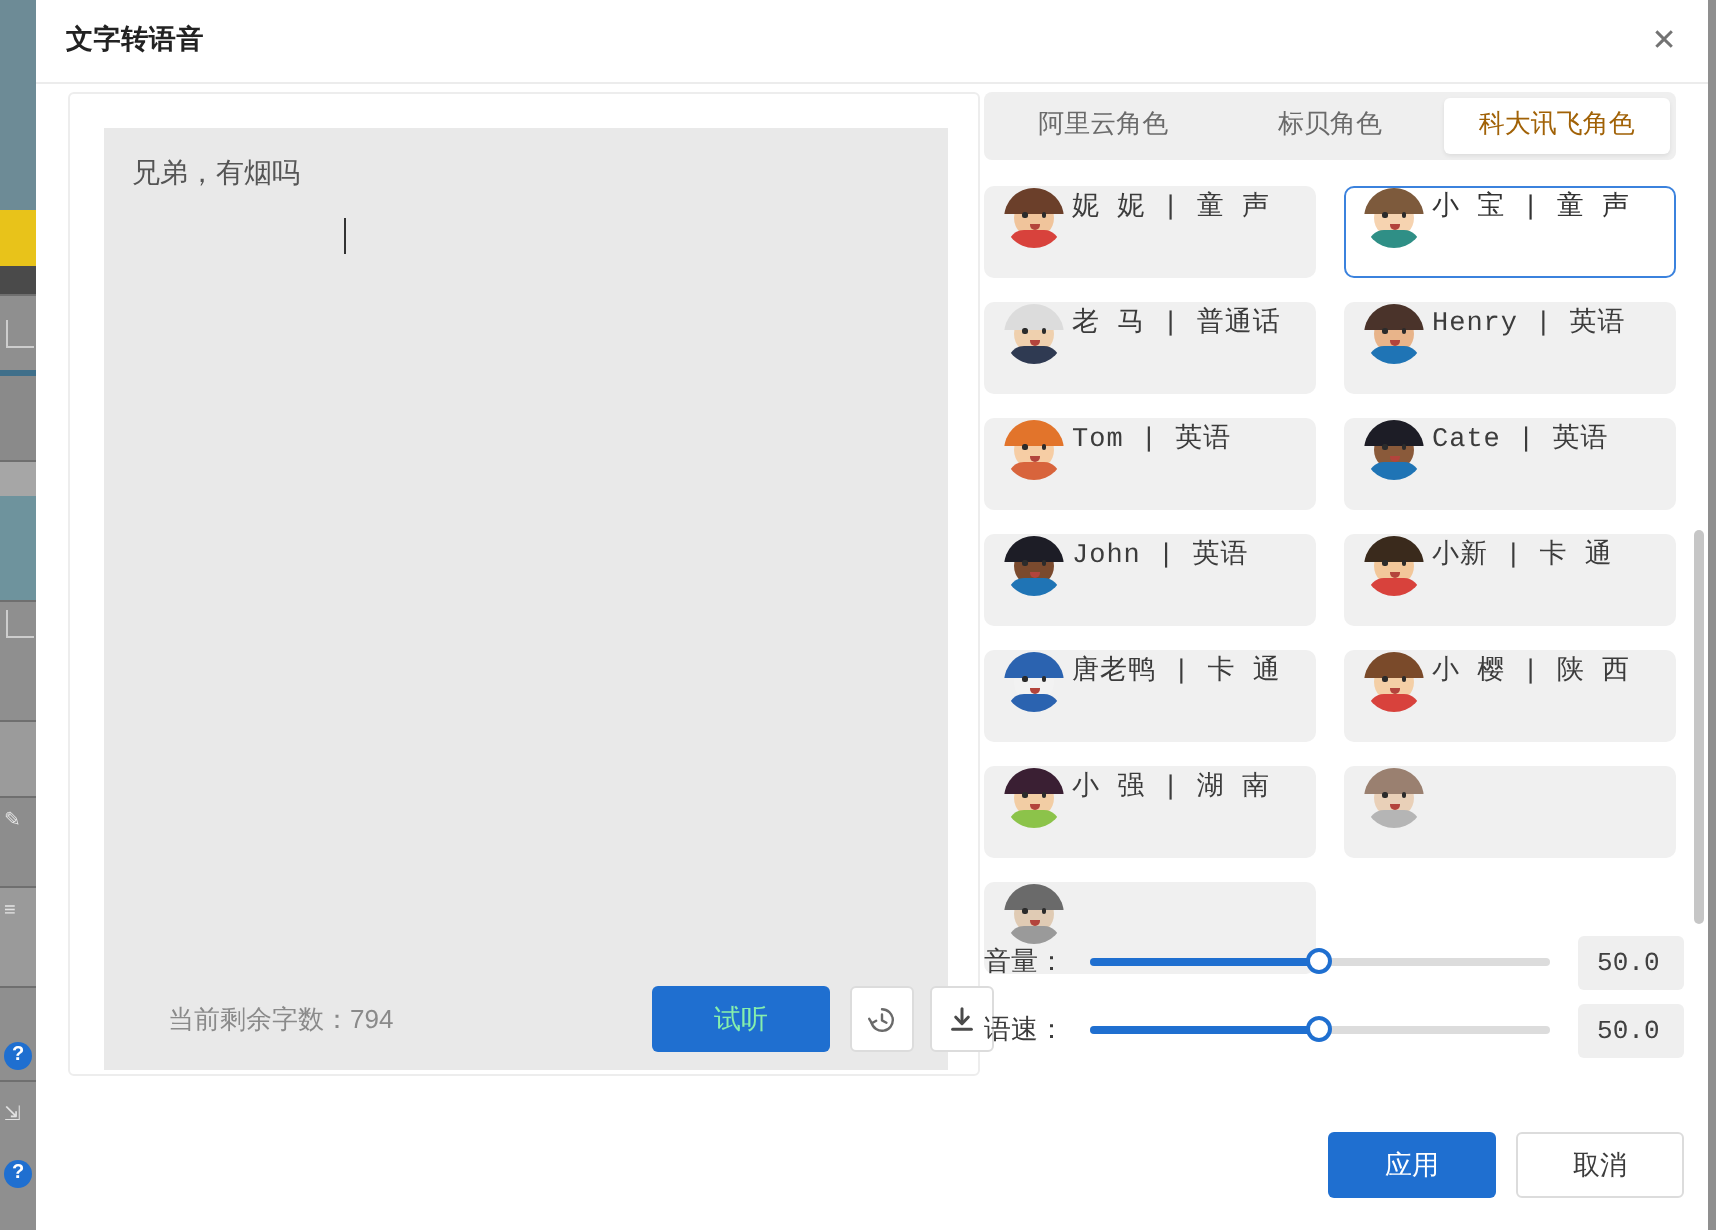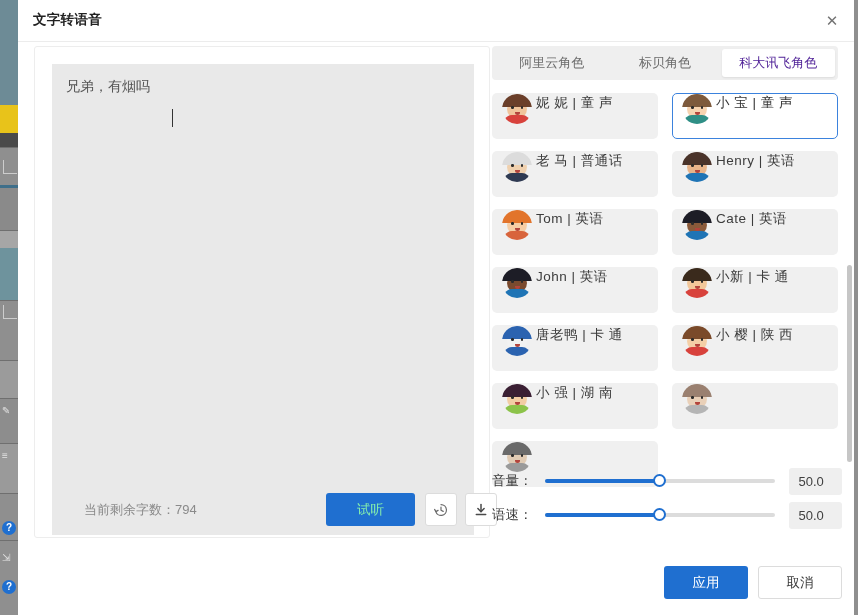--- a/index.html
+++ b/index.html
@@ -57,26 +57,26 @@
   #preview-btn{position:absolute;left:275px;top:10px;width:89px;height:33px;background:#1f6fd0;
      color:#86efac;font-size:13.5px;border:none;border-radius:3px;cursor:pointer;
      font-family:"Liberation Sans","DejaVu Sans",sans-serif;}
   .icon-btn{position:absolute;top:10px;width:32px;height:33px;background:#fff;border:1px solid #dcdcdc;
      border-radius:3px;cursor:pointer;box-sizing:border-box;}
   #history-btn{left:374px;}
   #download-btn{left:414px;}
   .icon-btn svg{position:absolute;left:50%;top:50%;transform:translate(-50%,-50%);}
 
   
-  #right-panel{position:absolute;left:474px;top:46px;width:350px;height:492px;}
+  #right-panel{position:absolute;left:474px;top:46px;width:350px;height:492px;font-family:Liberation Mono, monospace;}
   #tabs{position:absolute;left:0;top:0;width:346px;height:34px;background:#efefef;border-radius:4px;
      display:flex;align-items:center;padding:3px;box-sizing:border-box;}
   .tab{flex:1;height:28px;line-height:28px;text-align:center;font-size:13px;color:#6a6a6a;
      border-radius:3px;cursor:pointer;}
-  .tab.active{background:#fff;color:#4c1d95;box-shadow:0 1px 2px rgba(0,0,0,.08);}
+  .tab.active{background:#fff;color:#a16207;box-shadow:0 1px 2px rgba(0,0,0,.08);}
 
   #voice-list{position:absolute;left:0;top:47px;width:350px;height:413px;overflow:hidden;}
   #voice-grid{display:flex;flex-wrap:wrap;gap:12px 14px;width:346px;}
   .voice-card{width:166px;height:46px;background:#f0f0f0;border:1px solid transparent;border-radius:5px;
      display:flex;align-items:flex-start;box-sizing:border-box;cursor:pointer;padding-left:9px;}
   .voice-card.selected{background:#ffffff;border:1px solid #3b82dd;}
   .avatar{width:30px;height:30px;flex:0 0 30px;border-radius:50%;position:relative;overflow:hidden;
      margin-right:4px;}
   .voice-label{font-size:13.5px;color:#3c3c3c;letter-spacing:.5px;}
   .voice-card.selected .voice-label{color:#333;}

